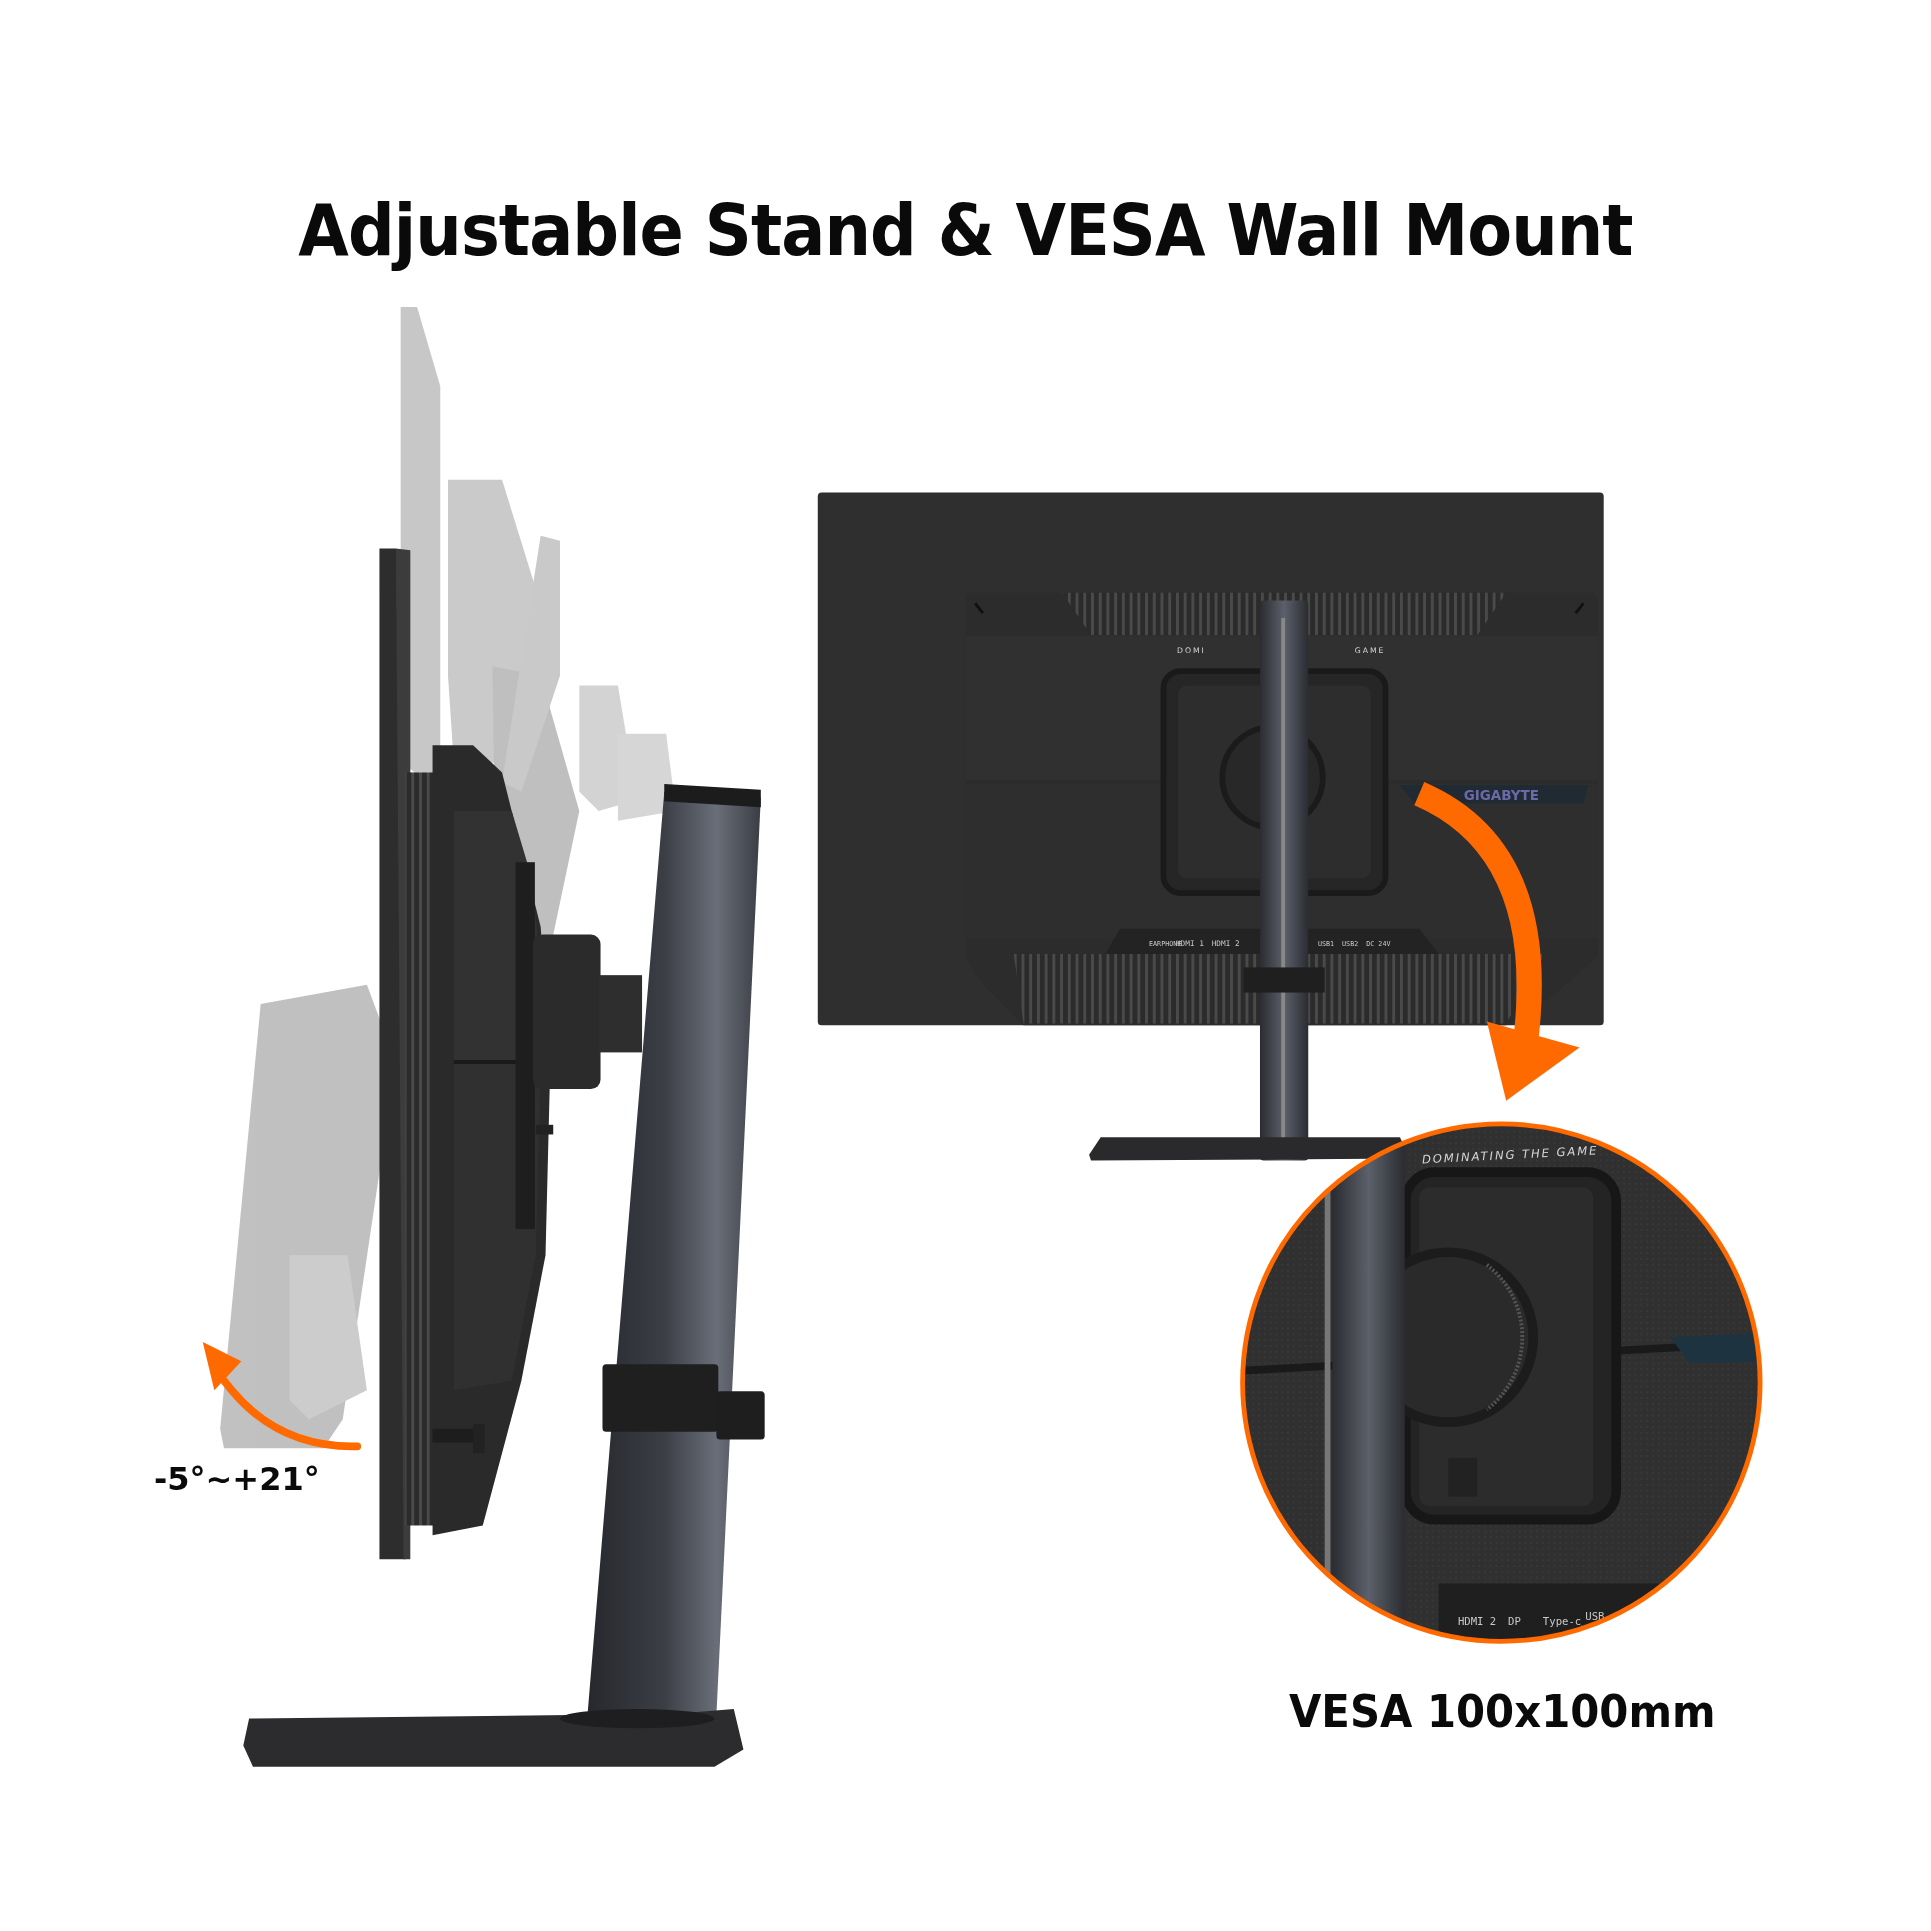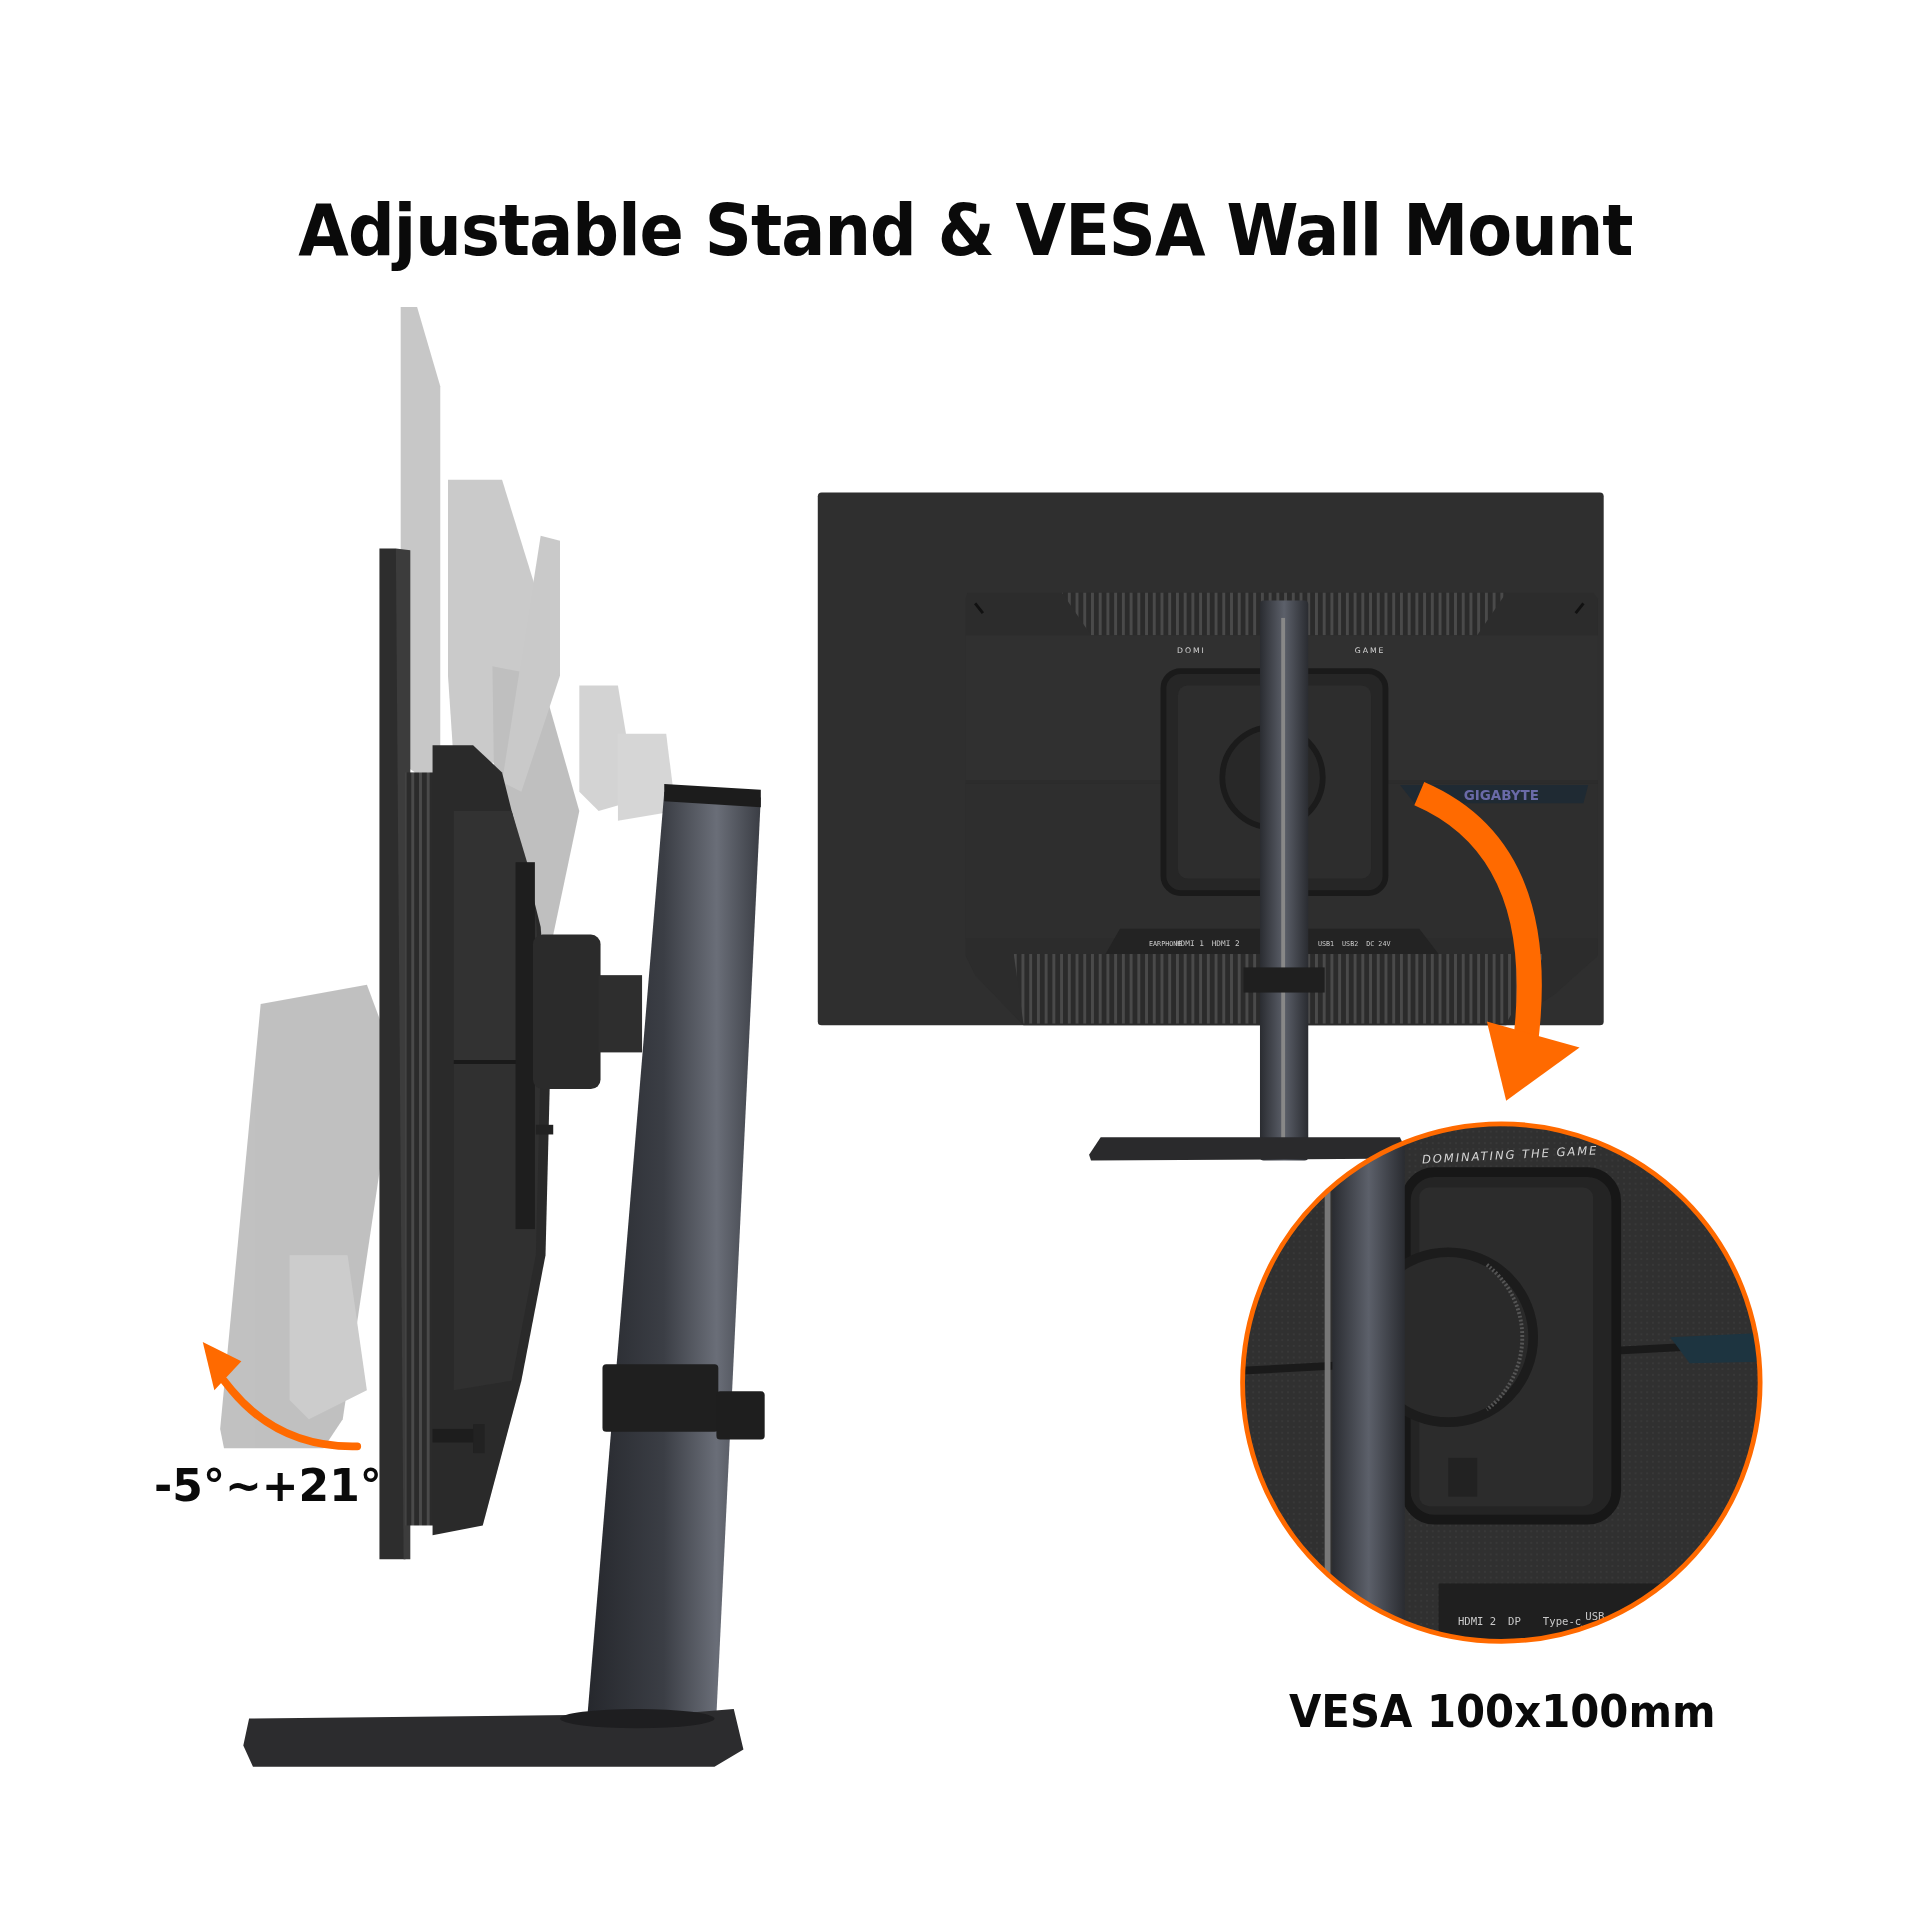--- a/index.html
+++ b/index.html
@@ -3,21 +3,21 @@
   <meta charset="utf-8">
   <style>
     html, body { margin: 0; padding: 0; background: #ffffff; }
     body { width: 1931px; height: 1931px; position: relative; overflow: hidden; font-family: "DejaVu Sans", sans-serif; }
     .title {
       position: absolute; left: 0; width: 1931px; top: 189px; text-align: center;
       font-family: "DejaVu Sans", sans-serif; font-weight: bold; font-size: 71px;
       color: #0a0a0a; letter-spacing: -1px; transform: scaleX(0.92); transform-origin: center;
     }
     .tilt-label {
-      position: absolute; left: 154px; top: 1460px; font-weight: bold; font-size: 44px;
+      position: absolute; left: 154px; top: 1460px; font-weight: bold; font-size: 32px;
       color: #0a0a0a; font-family: "DejaVu Sans", sans-serif;
     }
     .vesa-label {
       position: absolute; left: 1289px; top: 1686px; font-weight: bold; font-size: 44px;
       color: #0a0a0a; font-family: "DejaVu Sans", sans-serif; transform: scaleX(0.95); transform-origin: left;
     }
     svg.scene { position: absolute; left: 0; top: 0; }
     .port-text { font-family: "DejaVu Sans Mono", monospace; fill: #c9c9c9; }
     .brand-text { font-family: "DejaVu Sans", sans-serif; font-weight: bold; fill: #6a6aa8; }
     .slogan-text { font-family: "DejaVu Sans", sans-serif; fill: #d6d6d6; letter-spacing: 2px; }

